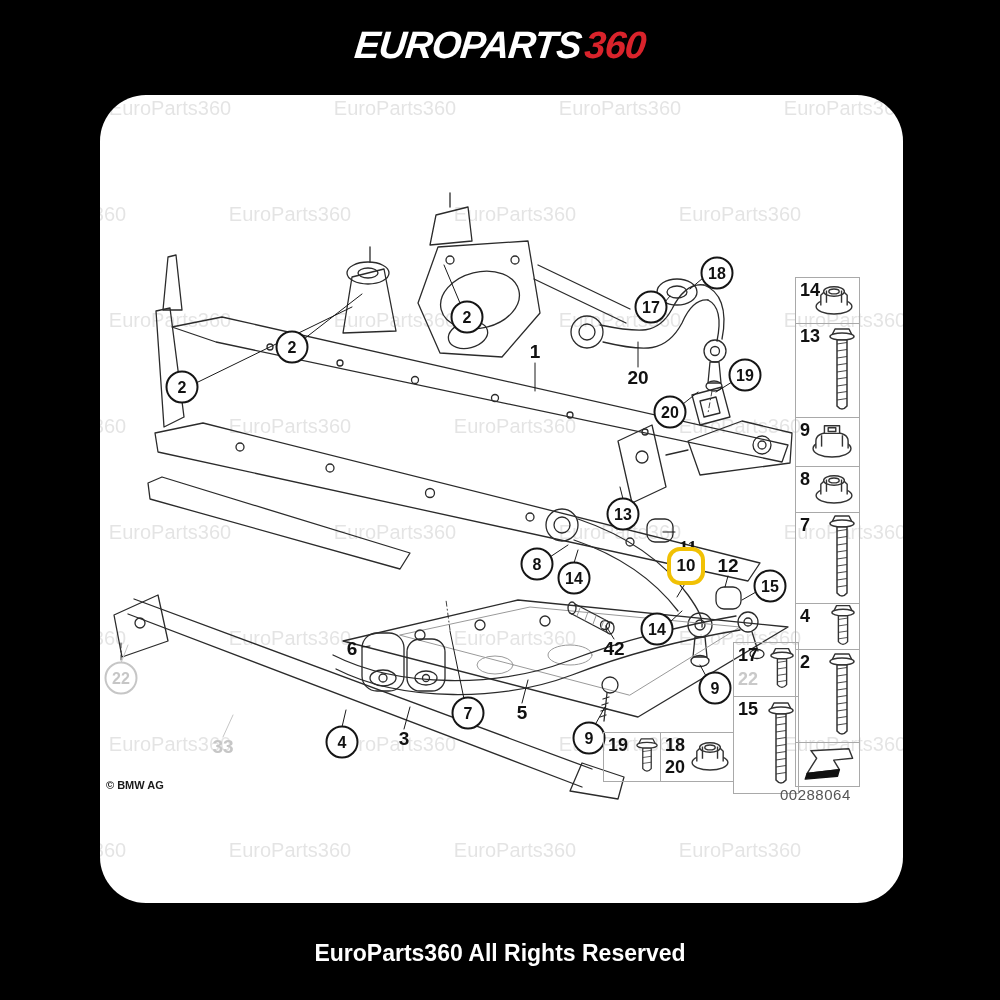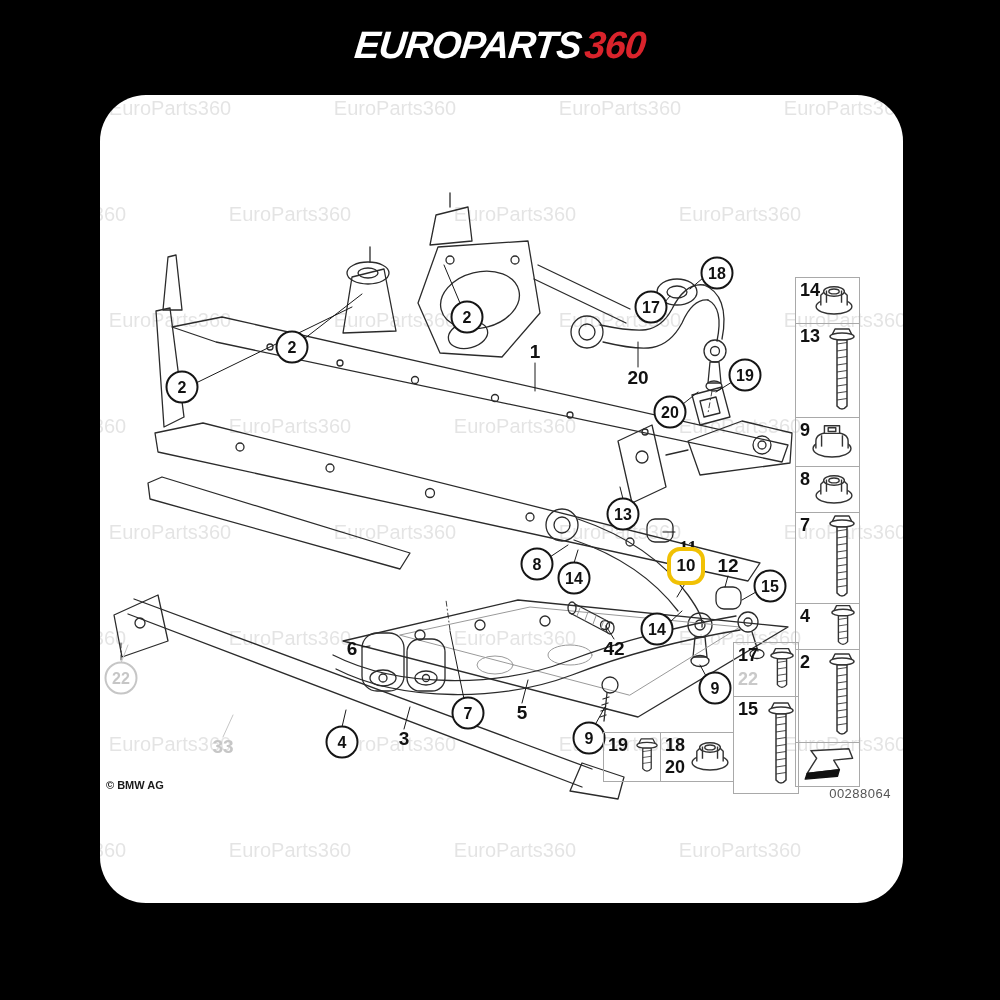--- a/index.html
+++ b/index.html
@@ -45,22 +45,22 @@
   .pcell:last-child{border-bottom:none;}
   .plabel{position:absolute;left:4px;top:2px;font-size:18px;font-weight:800;color:#111;}
   .plabel.ghost{color:#c9c9c9;}
   .picon{position:absolute;right:4px;top:50%;transform:translateY(-50%);}
   .picon svg path,.picon svg ellipse,.picon svg line,.picon svg rect
       {fill:#fff;stroke:#333;stroke-width:1.5;stroke-linejoin:round;}
   .picon svg .thread{fill:none;stroke-width:0.9;}
   .picon svg .solid{fill:#111;stroke:#111;}
 
   .bmw-copy{position:absolute;left:6px;top:684px;font-size:11px;font-weight:700;color:#1a1a1a;}
-  .diag-num{position:absolute;left:727px;top:691px;width:64px;text-align:right;
-            font-size:13px;color:#555;letter-spacing:0.5px;}
+  .diag-num{position:absolute;left:680px;top:691px;width:64px;text-align:right;
+            font-size:15px;color:#555;letter-spacing:0.5px;}
 
   
   .footer{position:absolute;left:0;top:940px;width:1000px;text-align:center;color:#fff;
           font-size:23px;font-weight:600;}
 </style>
 </head>
 <body>
 
 <div class="stage">
 
@@ -434,13 +434,14 @@
               <line x1="14" y1="8" x2="14" y2="21"></line>
               <line x1="30" y1="8" x2="30" y2="21"></line>
             </svg></span>
       </div>
     </div>
 
     <div class="bmw-copy">© BMW AG</div>
     <div class="diag-num">00288064</div>
   </div>
 
+  <div class="footer">EuroParts360 All Rights Reserved</div>
 </div>
 
 </body></html>

